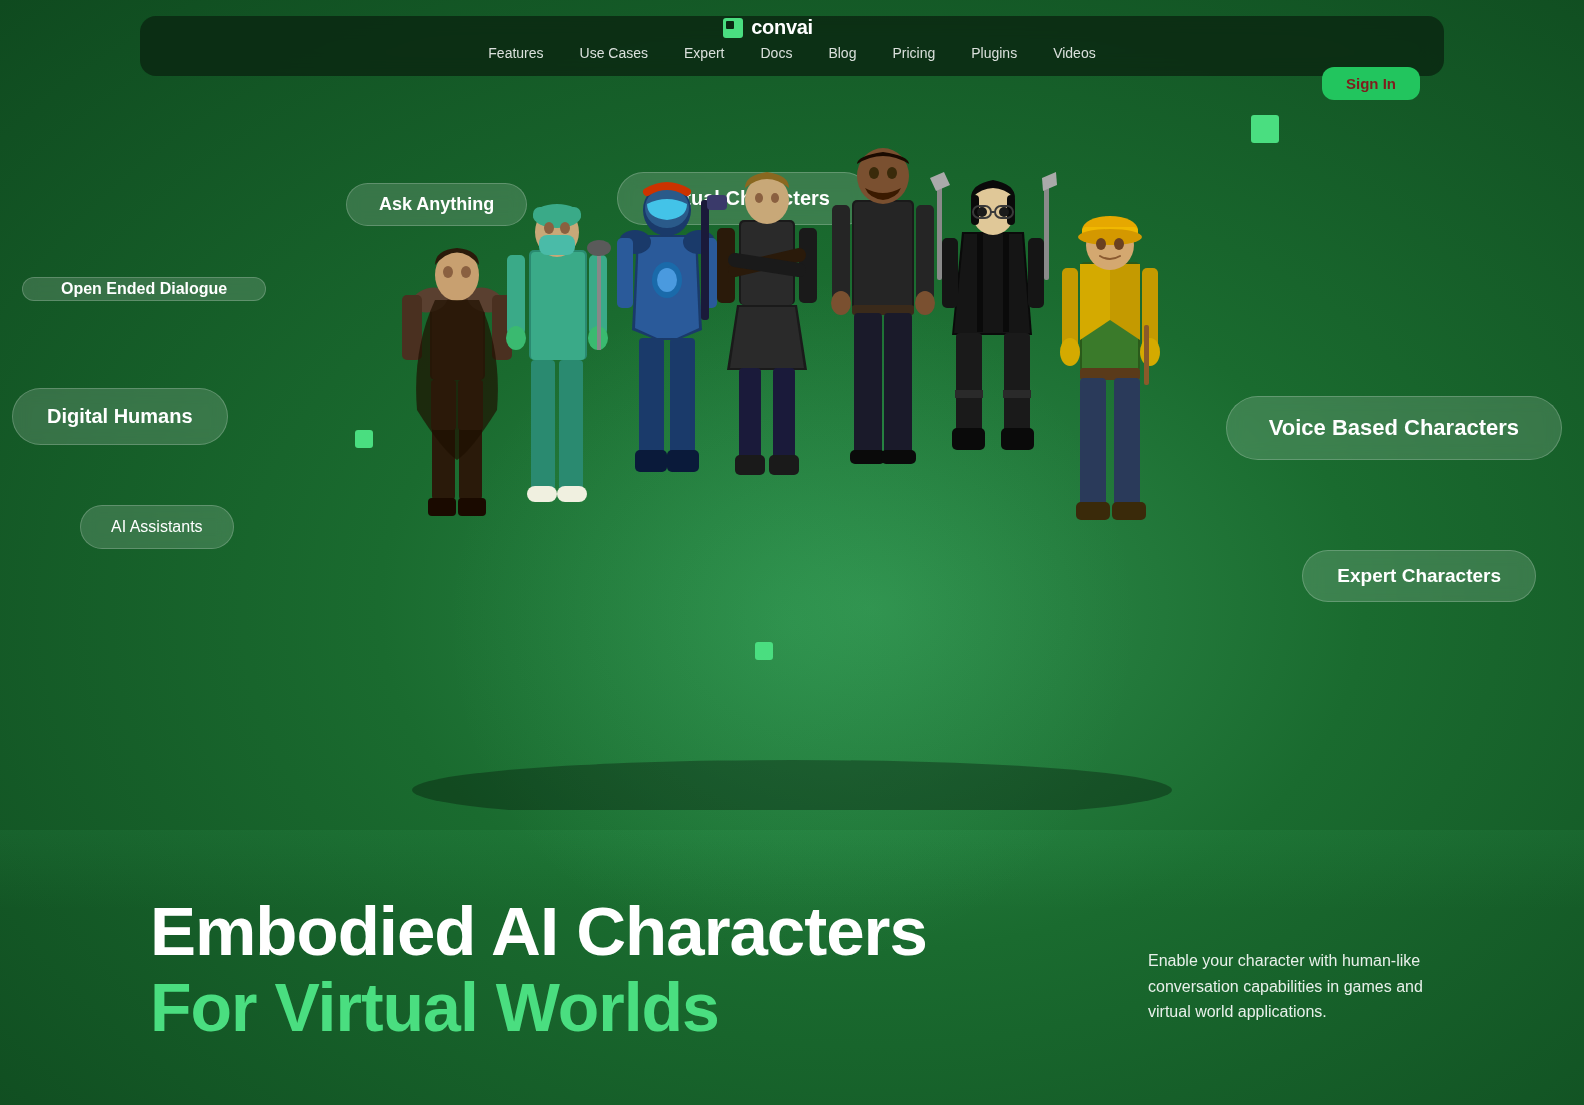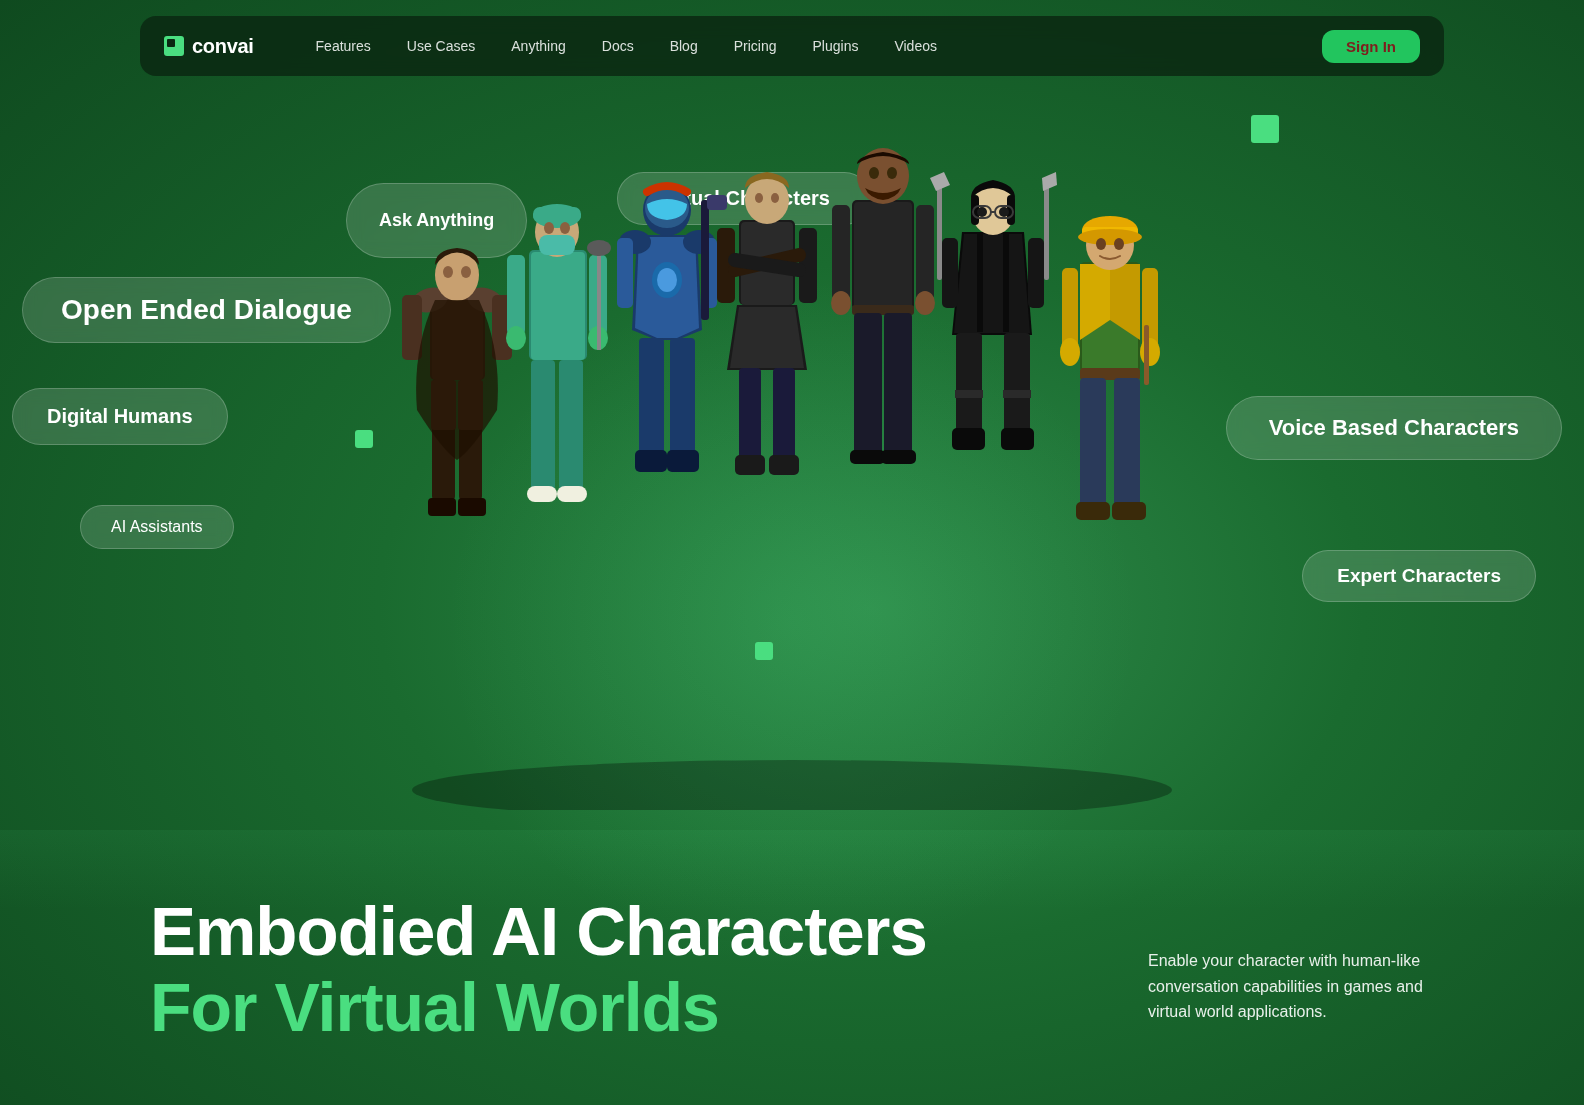--- a/index.html
+++ b/index.html
@@ -57,20 +57,21 @@
       top: 16px;
       left: 140px;
       right: 140px;
       height: 60px;
       background: rgba(10, 40, 18, 0.85);
       border-radius: 16px;
       display: flex;
       align-items: center;
       padding: 0 24px;
       backdrop-filter: blur(10px);
+      flex-direction: column;
     }
 
     .logo {
       display: flex;
       align-items: center;
       gap: 8px;
       margin-right: 48px;
     }
 
     .logo-icon {
@@ -141,21 +142,21 @@
       font-weight: 600;
       white-space: nowrap;
       display: flex;
       align-items: center;
       justify-content: center;
     }
 
     .badge-ask-anything {
       top: 183px;
       left: 346px;
-      padding: 26px 32px;
+      padding: 10px 32px;
       font-size: 18px;
     }
 
     .badge-virtual-characters {
       top: 172px;
       left: 617px;
       padding: 14px 40px;
       font-size: 20px;
       font-weight: 700;
     }
@@ -164,22 +165,22 @@
       top: 228px;
       right: 230px;
       padding: 14px 36px;
       font-size: 19px;
       font-weight: 600;
     }
 
     .badge-open-ended {
       top: 277px;
       left: 22px;
-      padding: 16px 38px;
-      font-size: 28px;
+      padding: 2px 38px;
+      font-size: 16px;
       font-weight: 700;
     }
 
     .badge-voice-based {
       top: 396px;
       right: 22px;
       padding: 18px 42px;
       font-size: 22px;
       font-weight: 700;
     }
@@ -288,21 +289,21 @@
   <div class="green-dot-bottom"></div>
 
   <nav class="navbar">
     <div class="logo">
       <div class="logo-icon"></div>
       <span class="logo-text">convai</span>
     </div>
     <div class="nav-links">
       <a class="nav-link">Features</a>
       <a class="nav-link">Use Cases</a>
-      <a class="nav-link">Anything</a>
+      <a class="nav-link">Expert</a>
       <a class="nav-link">Docs</a>
       <a class="nav-link">Blog</a>
       <a class="nav-link">Pricing</a>
       <a class="nav-link">Plugins</a>
       <a class="nav-link">Videos</a>
     </div>
     <button class="sign-in-btn">Sign In</button>
   </nav>
 
   <div class="badge badge-ask-anything">

